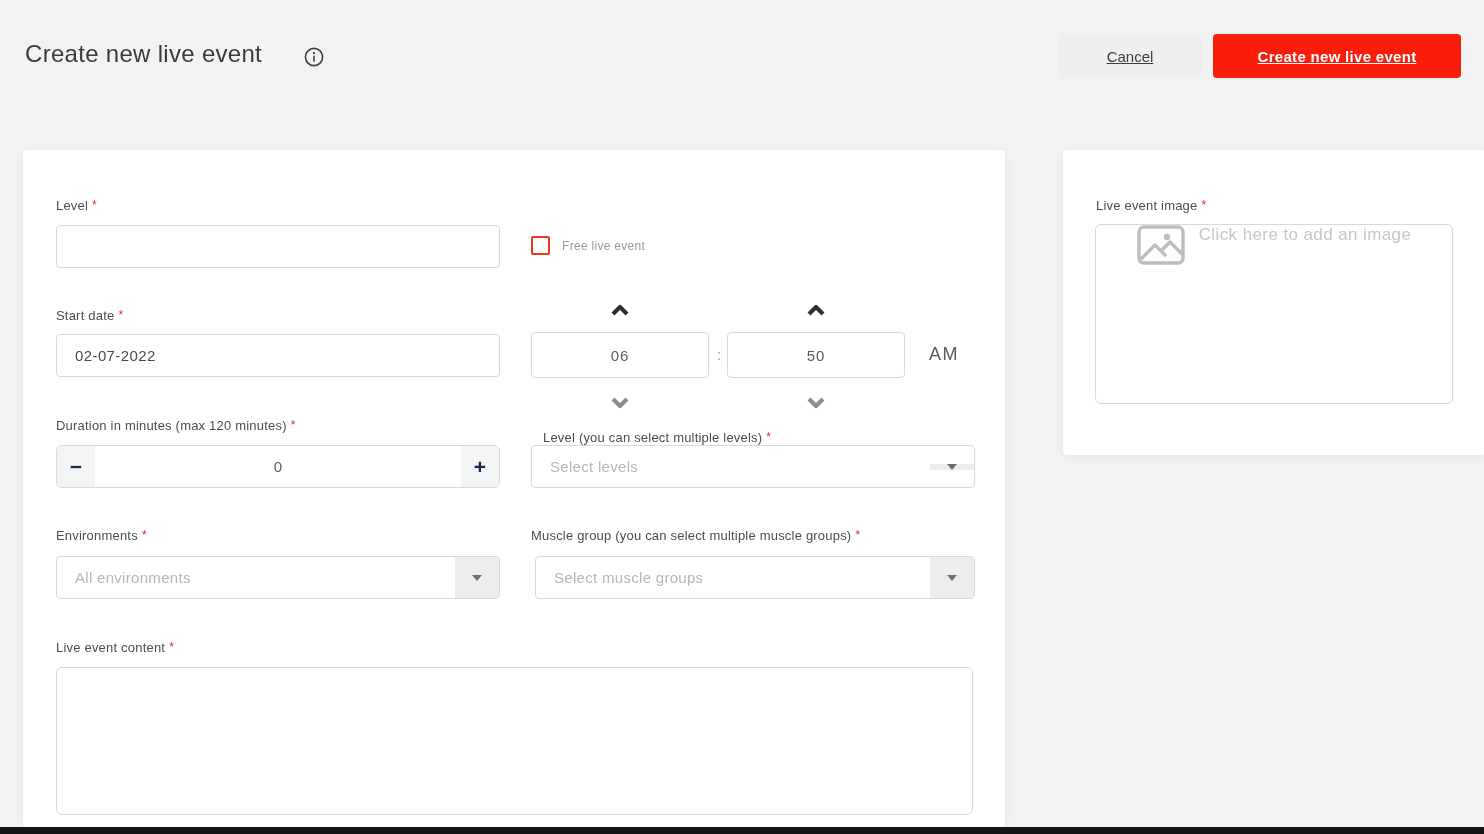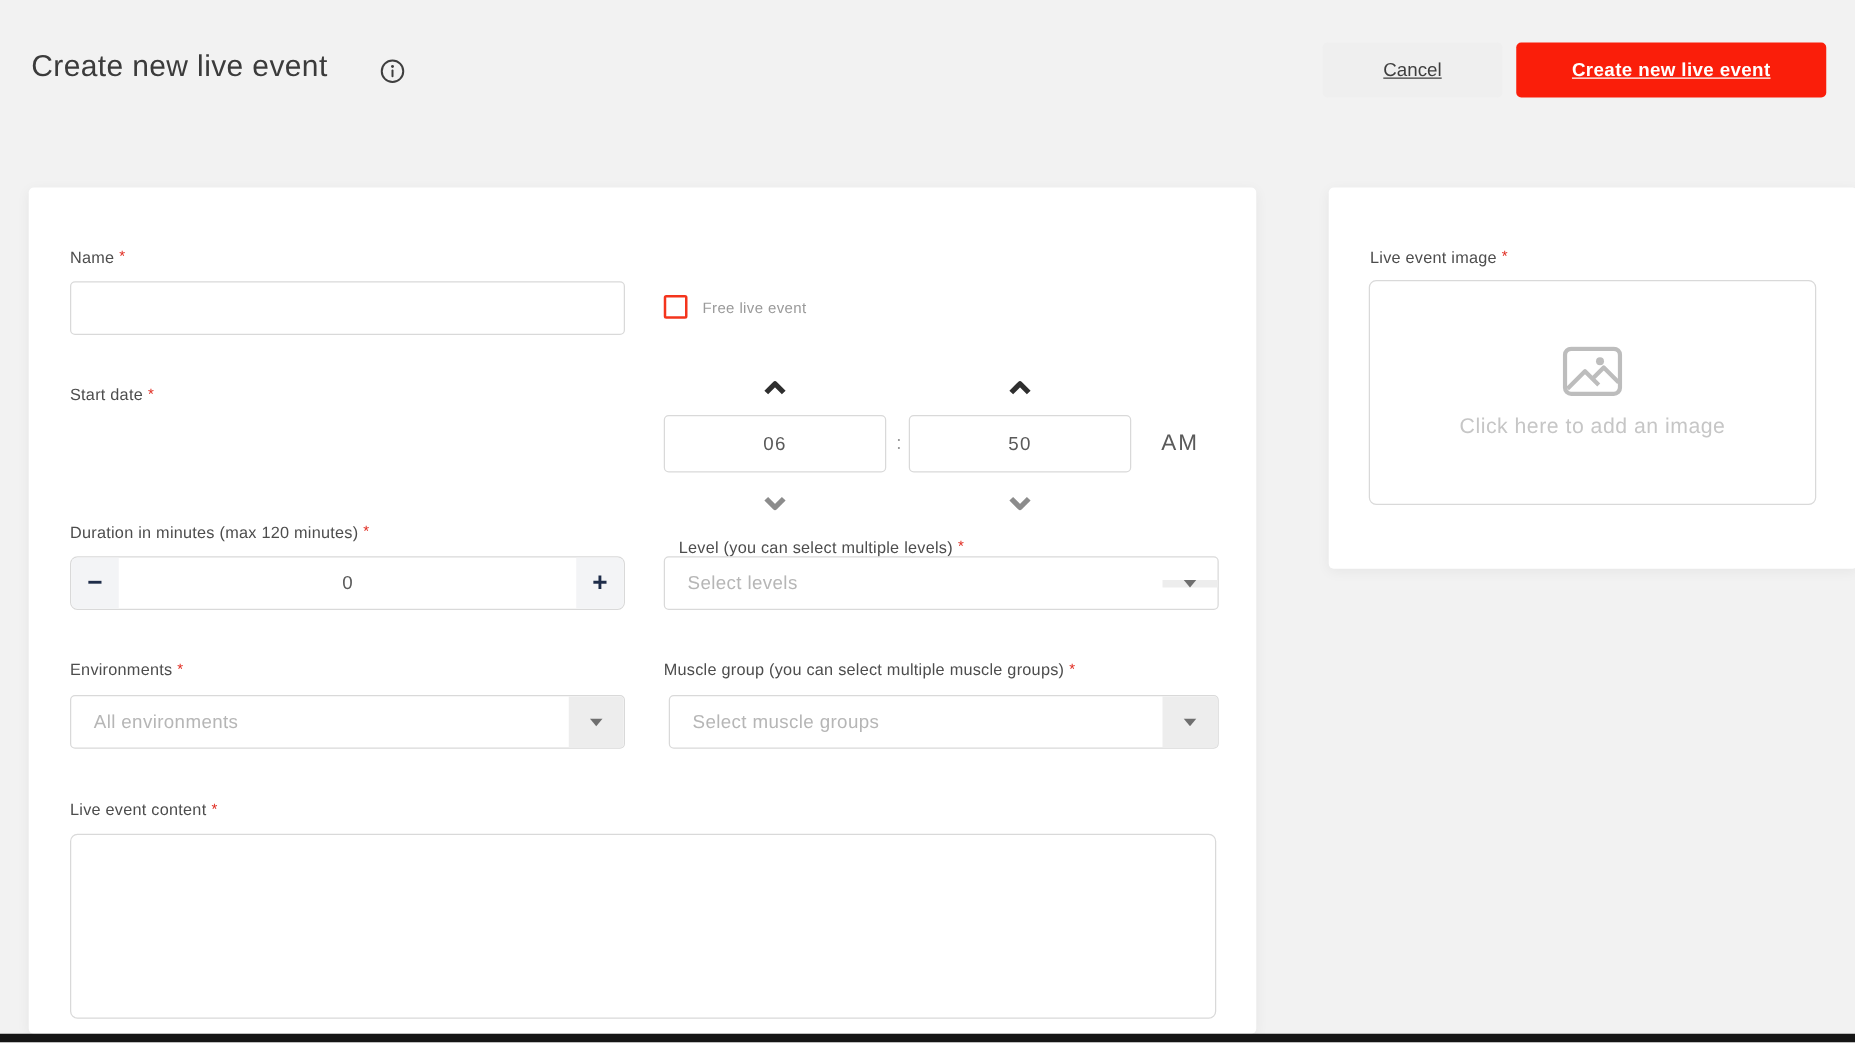--- a/index.html
+++ b/index.html
@@ -120,21 +120,21 @@
   #content-textarea {
     position: absolute; left: 33px; top: 517px; width: 917px; height: 148px;
     border: 1px solid #d9d9d9; border-radius: 6px; resize: none; outline: none;
     font-family: inherit; font-size: 15px; color: #4b4b4b; padding: 12px 16px;
   }
 
   
   .image-box {
     position: absolute; left: 32px; top: 74px; width: 358px; height: 180px;
     border: 1px solid #d9d9d9; border-radius: 6px; cursor: pointer;
-    display: flex; flex-direction: column; align-items: center; justify-content: center;
+    display: flex; flex-direction: row; align-items: flex-start; justify-content: center;
     gap: 14px; background: #fff;
   }
   .image-placeholder-text { font-size: 17px; color: #c6c6c6; letter-spacing: .4px; }
 
   .bottom-bar { position: absolute; left: 0; top: 827px; width: 1484px; height: 7px; background: #151515; }
 </style>
 </head>
 <body>
 
 <div class="page-title">Create new live event</div>
@@ -146,32 +146,33 @@
     <rect x="9.2" y="8.6" width="1.6" height="6.2" rx="0.8" fill="#3f3f3f"></rect>
   </svg>
 </span>
 
 <button class="btn btn-cancel">Cancel</button>
 <button class="btn btn-create">Create new live event</button>
 
 <div class="card card-main">
 
   <div class="f-label" style="left:33px; top:48px;">
-    <span>Name</span><span class="req">*</span>
+    <span>Level</span><span class="req">*</span>
   </div>
   <input class="tinput" id="name-input" value="" style="">
 
   <div class="checkbox-row">
     <span class="checkbox-box"></span>
     <span class="checkbox-label">Free live event</span>
   </div>
 
   <div class="f-label" style="left:33px; top:158px;">
     <span>Start date</span><span class="req">*</span>
   </div>
+  <input class="tinput" id="date-input" value="02-07-2022" style="">
 
   <button class="chev-btn chev-hour-up">
     <svg width="22" height="13" viewBox="0 0 22 13">
         <path d="M4 11 L11 4 L18 11" fill="none" stroke="#2f2f2f" stroke-width="4.2" stroke-linejoin="round"></path>
       </svg>
   </button>
   <button class="chev-btn chev-min-up">
     <svg width="22" height="13" viewBox="0 0 22 13">
         <path d="M4 11 L11 4 L18 11" fill="none" stroke="#2f2f2f" stroke-width="4.2" stroke-linejoin="round"></path>
       </svg>

